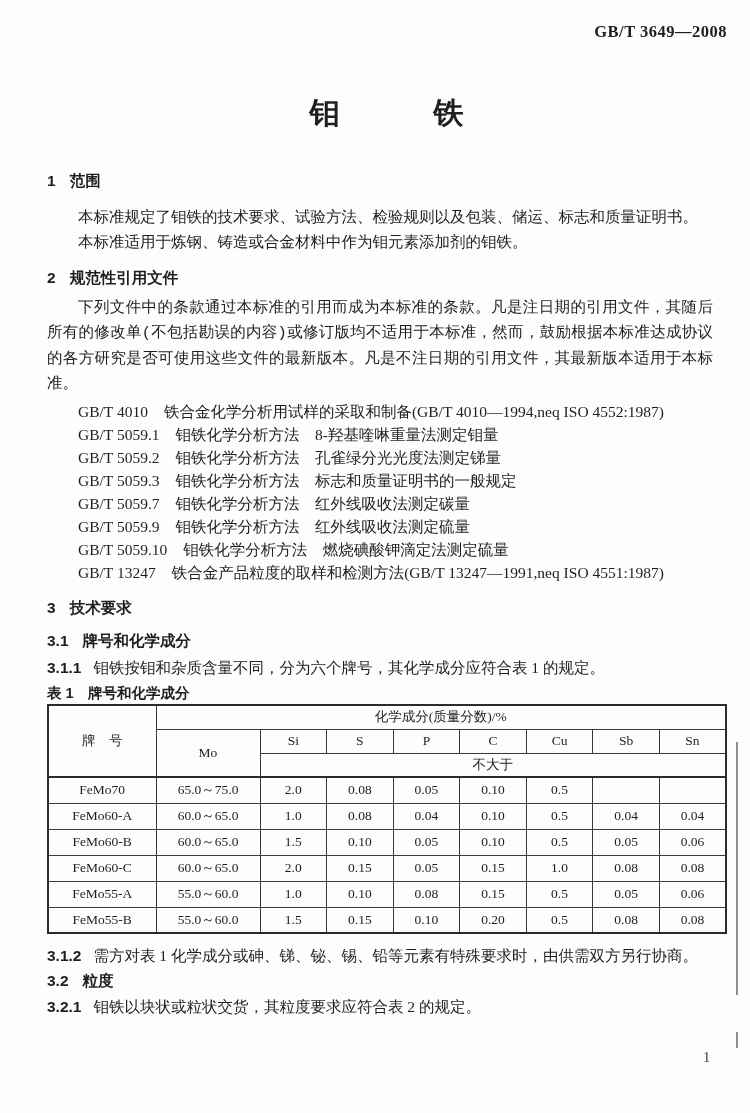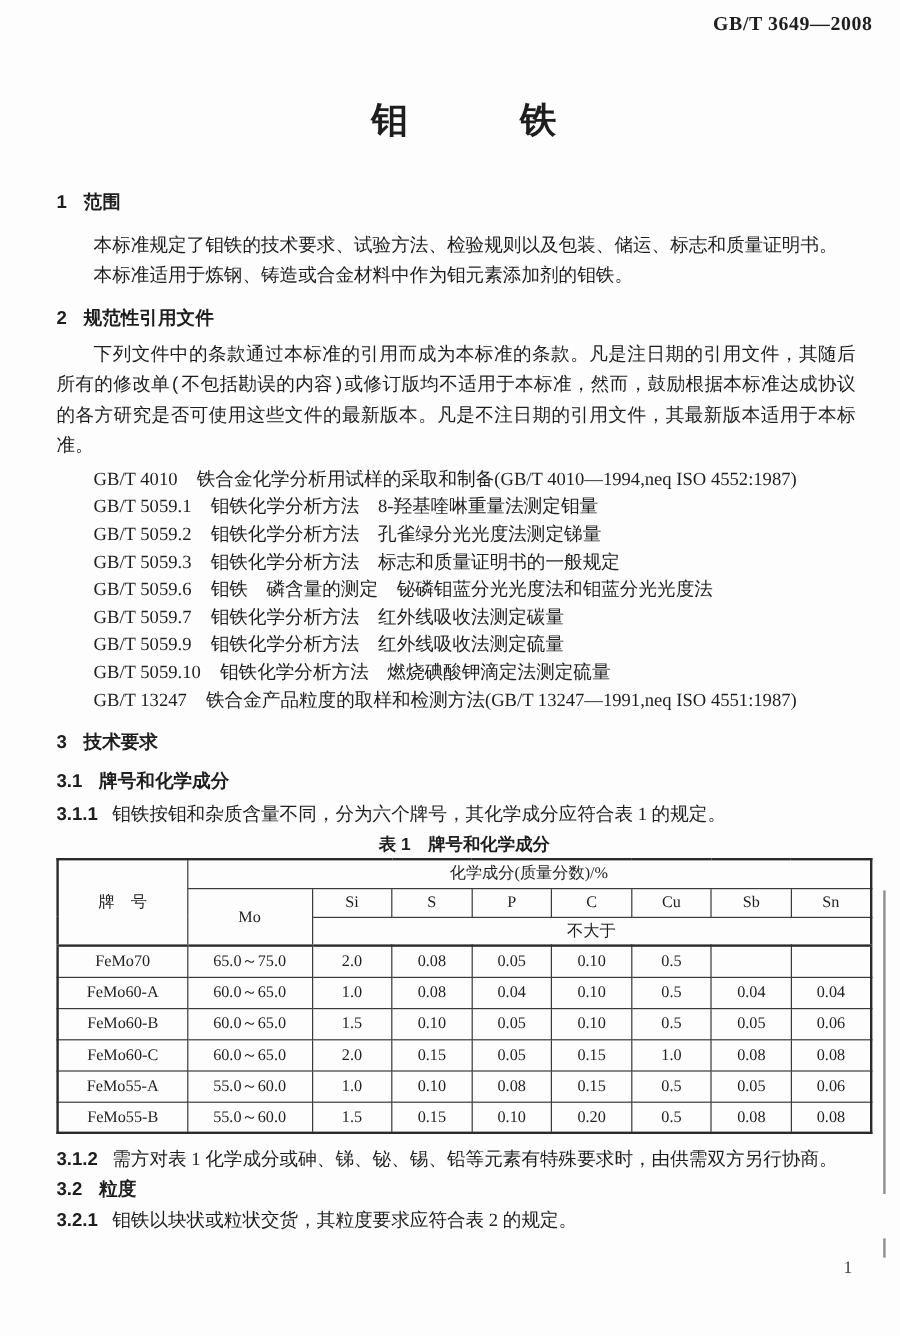--- a/index.html
+++ b/index.html
@@ -4,21 +4,21 @@
 <style>
   * { margin: 0; padding: 0; box-sizing: border-box; }
   html, body { background: #fdfdfd; }
   body {
     width: 750px; height: 1113px;
     position: relative;
     color: #1e1e1e;
     font-family: "Liberation Serif", "DejaVu Serif", serif;
     overflow: hidden;
   }
-  .page { padding: 10px 23px 0 47px; }
+  .page { padding: 22px 23px 0 47px; }
 
   .doc-code {
     text-align: right;
     font-family: "Liberation Serif", "DejaVu Serif", serif;
     font-weight: bold;
     font-size: 16.5px;
     letter-spacing: 0.5px;
     line-height: 20px;
   }
 
@@ -84,21 +84,21 @@
     font-weight: bold;
     margin-right: 12px;
   }
   .clause-311 { margin-top: 4px; }
   .clause-312 { margin-top: 10px; }
   .clause-321 { margin-top: 3px; }
 
   .tbl-caption {
     margin-top: 3px;
     width: 680px;
-    text-align: center;
+    text-align: left;
     font-family: "Liberation Sans", "DejaVu Sans", sans-serif;
     font-weight: bold;
     font-size: 14.5px;
     line-height: 20px;
   }
 
   table.t1 {
     margin-top: 1px;
     width: 680px;
     border-collapse: collapse;
@@ -154,21 +154,20 @@
   <div class="sec-h sec2-h">
     <span class="hnum">2</span><span>规范性引用文件</span>
   </div>
   <div class="intro">下列文件中的条款通过本标准的引用而成为本标准的条款。凡是注日期的引用文件，其随后所有的修改单(不包括勘误的内容)或修订版均不适用于本标准，然而，鼓励根据本标准达成协议的各方研究是否可使用这些文件的最新版本。凡是不注日期的引用文件，其最新版本适用于本标准。</div>
 
   <div class="refs">
     <div class="ref-line"><span class="ref-code">GB/T 4010</span><span>铁合金化学分析用试样的采取和制备(GB/T 4010—1994,neq ISO 4552:1987)</span></div>
     <div class="ref-line"><span class="ref-code">GB/T 5059.1</span><span>钼铁化学分析方法　8-羟基喹啉重量法测定钼量</span></div>
     <div class="ref-line"><span class="ref-code">GB/T 5059.2</span><span>钼铁化学分析方法　孔雀绿分光光度法测定锑量</span></div>
     <div class="ref-line"><span class="ref-code">GB/T 5059.3</span><span>钼铁化学分析方法　标志和质量证明书的一般规定</span></div>
-    <div class="ref-line"><span class="ref-code">GB/T 5059.6</span><span>钼铁　磷含量的测定　铋磷钼蓝分光光度法和钼蓝分光光度法</span></div>
     <div class="ref-line"><span class="ref-code">GB/T 5059.7</span><span>钼铁化学分析方法　红外线吸收法测定碳量</span></div>
     <div class="ref-line"><span class="ref-code">GB/T 5059.9</span><span>钼铁化学分析方法　红外线吸收法测定硫量</span></div>
     <div class="ref-line"><span class="ref-code">GB/T 5059.10</span><span>钼铁化学分析方法　燃烧碘酸钾滴定法测定硫量</span></div>
     <div class="ref-line"><span class="ref-code">GB/T 13247</span><span>铁合金产品粒度的取样和检测方法(GB/T 13247—1991,neq ISO 4551:1987)</span></div>
   </div>
 
   <div class="sec-h sec3-h">
     <span class="hnum">3</span><span>技术要求</span>
   </div>
 

